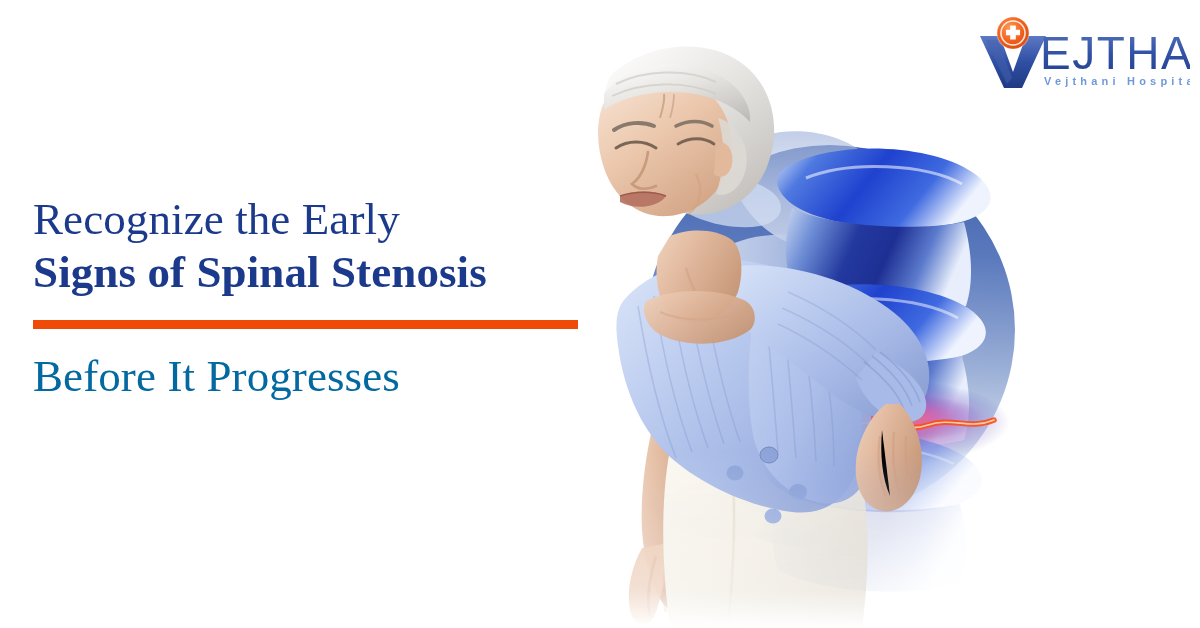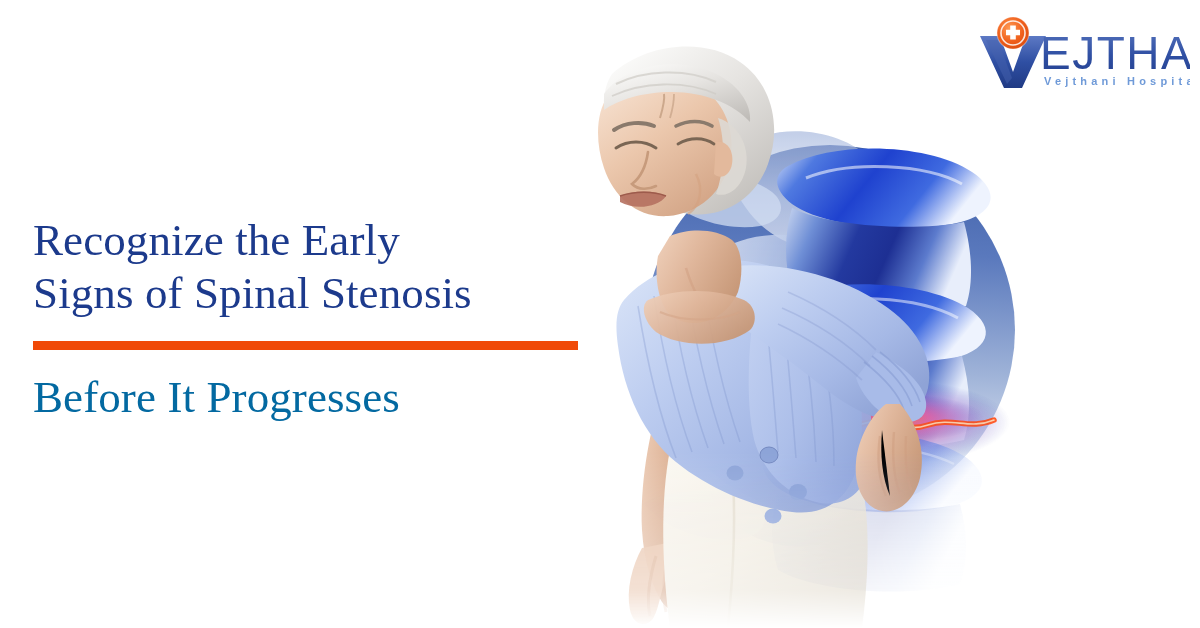--- a/index.html
+++ b/index.html
@@ -26,36 +26,35 @@
     z-index:40;
   }
   .logo-svg { display:block; width:216px; height:78px; }
 
   
   .headline {
     position:absolute;
     left:33px; top:196px;
     width:600px;
     z-index:30;
-    margin-top:21px;
   }
   .hl-line1 {
     font-family:"Liberation Serif", serif;
     font-size:45px;
     line-height:1.04;
     font-weight:400;
     color:#1c3a8c;
     letter-spacing:0.1px;
     white-space:nowrap;
   }
   .hl-line2 {
     font-family:"Liberation Serif", serif;
     font-size:45px;
     line-height:1.12;
-    font-weight:400;
+    font-weight:700;
     color:#1c3a8c;
     letter-spacing:0.1px;
     white-space:nowrap;
     margin-top:4px;
   }
   .hl-rule {
     width:545px;
     height:9px;
     background:#f04a08;
     margin-top:23px;

